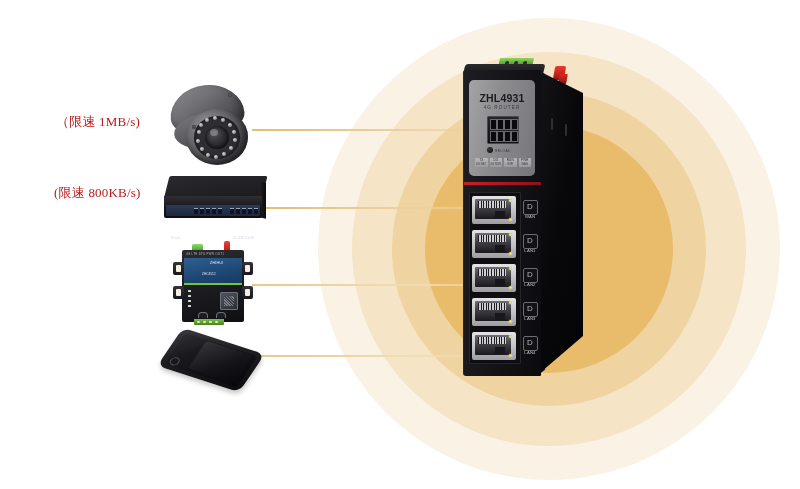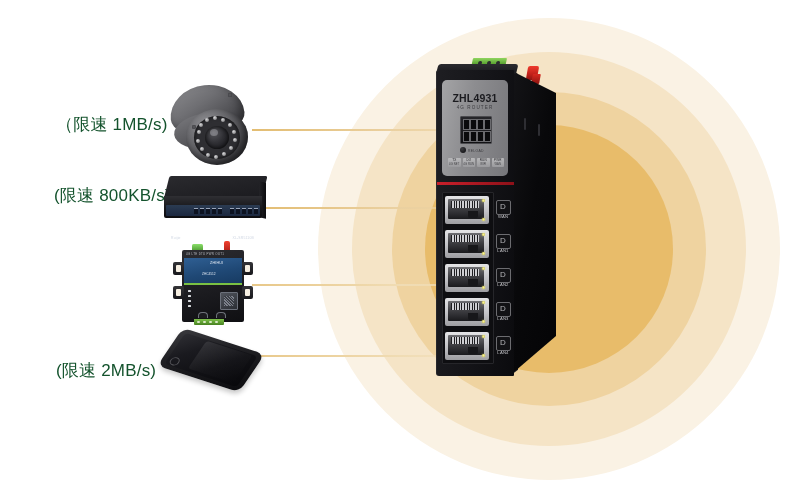--- a/index.html
+++ b/index.html
@@ -53,25 +53,25 @@
     background: linear-gradient(to right, #e3bd72 0%, #ead0a0 55%, rgba(240,214,160,0.35) 100%);
     pointer-events: none;
   }
   .conn-line.faint {
     background: linear-gradient(to right, #e8c889 0%, #f0dcb4 60%, rgba(245,228,198,0.3) 100%);
   }
 
   
   .speed-label {
     position: absolute;
-    font-size: 17px;
-    color: #14532d;
+    font-size: 13px;
+    color: #b91c1c;
     white-space: nowrap;
     letter-spacing: 0.2px;
-    font-family: Liberation Sans, sans-serif;
+    font-family: Liberation Serif, serif;
   }
 
   
   #device-camera {
     position: absolute;
     left: 166px; top: 79px;
     width: 86px; height: 88px;
   }
   .cam-base {
     position: absolute;
@@ -339,21 +339,21 @@
     position: absolute;
     left: 8px; top: 30px;
     width: 7px; height: 7px;
     border: 1px solid #55555a;
     border-radius: 50%;
   }
 
   
   #device-router {
     position: absolute;
-    left: 428px; top: 58px;
+    left: 455px; top: 58px;
     width: 150px; height: 340px;
   }
   .rt-side {
     position: absolute;
     left: 86px; top: 14px;
     width: 42px; height: 300px;
     background: linear-gradient(100deg, #131316 0%, #08080a 45%, #040406 100%);
     clip-path: polygon(0% 0%, 100% 7%, 100% 88%, 0% 100%);
   }
   .rt-side-edge {
@@ -581,21 +581,20 @@
   <div class="ring" id="ring-inner"></div>
   <div class="ring" id="ring-core"></div>
 
   <div class="conn-line" style="left:252px; top:129px; width:250px;"></div>
   <div class="conn-line" style="left:258px; top:207px; width:244px;"></div>
   <div class="conn-line faint" style="left:252px; top:284px; width:250px;"></div>
   <div class="conn-line faint" style="left:248px; top:355px; width:254px;"></div>
 
   <div class="speed-label" style="left:56px; top:113px;">（限速 1MB/s)</div>
   <div class="speed-label" style="left:54px; top:184px;">(限速 800KB/s)</div>
-  <div class="speed-label" style="left:56px; top:359px;">(限速 2MB/s)</div>
 
   <div id="device-camera">
     <div class="cam-base"></div>
     <div class="cam-collar"></div>
     <div class="cam-dome"></div>
     <div class="cam-ir-ring"></div>
     <div class="cam-ir" style="left:31px; top:51px;"></div>
     <div class="cam-ir" style="left:33px; top:44px;"></div>
     <div class="cam-ir" style="left:39px; top:39px;"></div>
     <div class="cam-ir" style="left:47px; top:37px;"></div>

